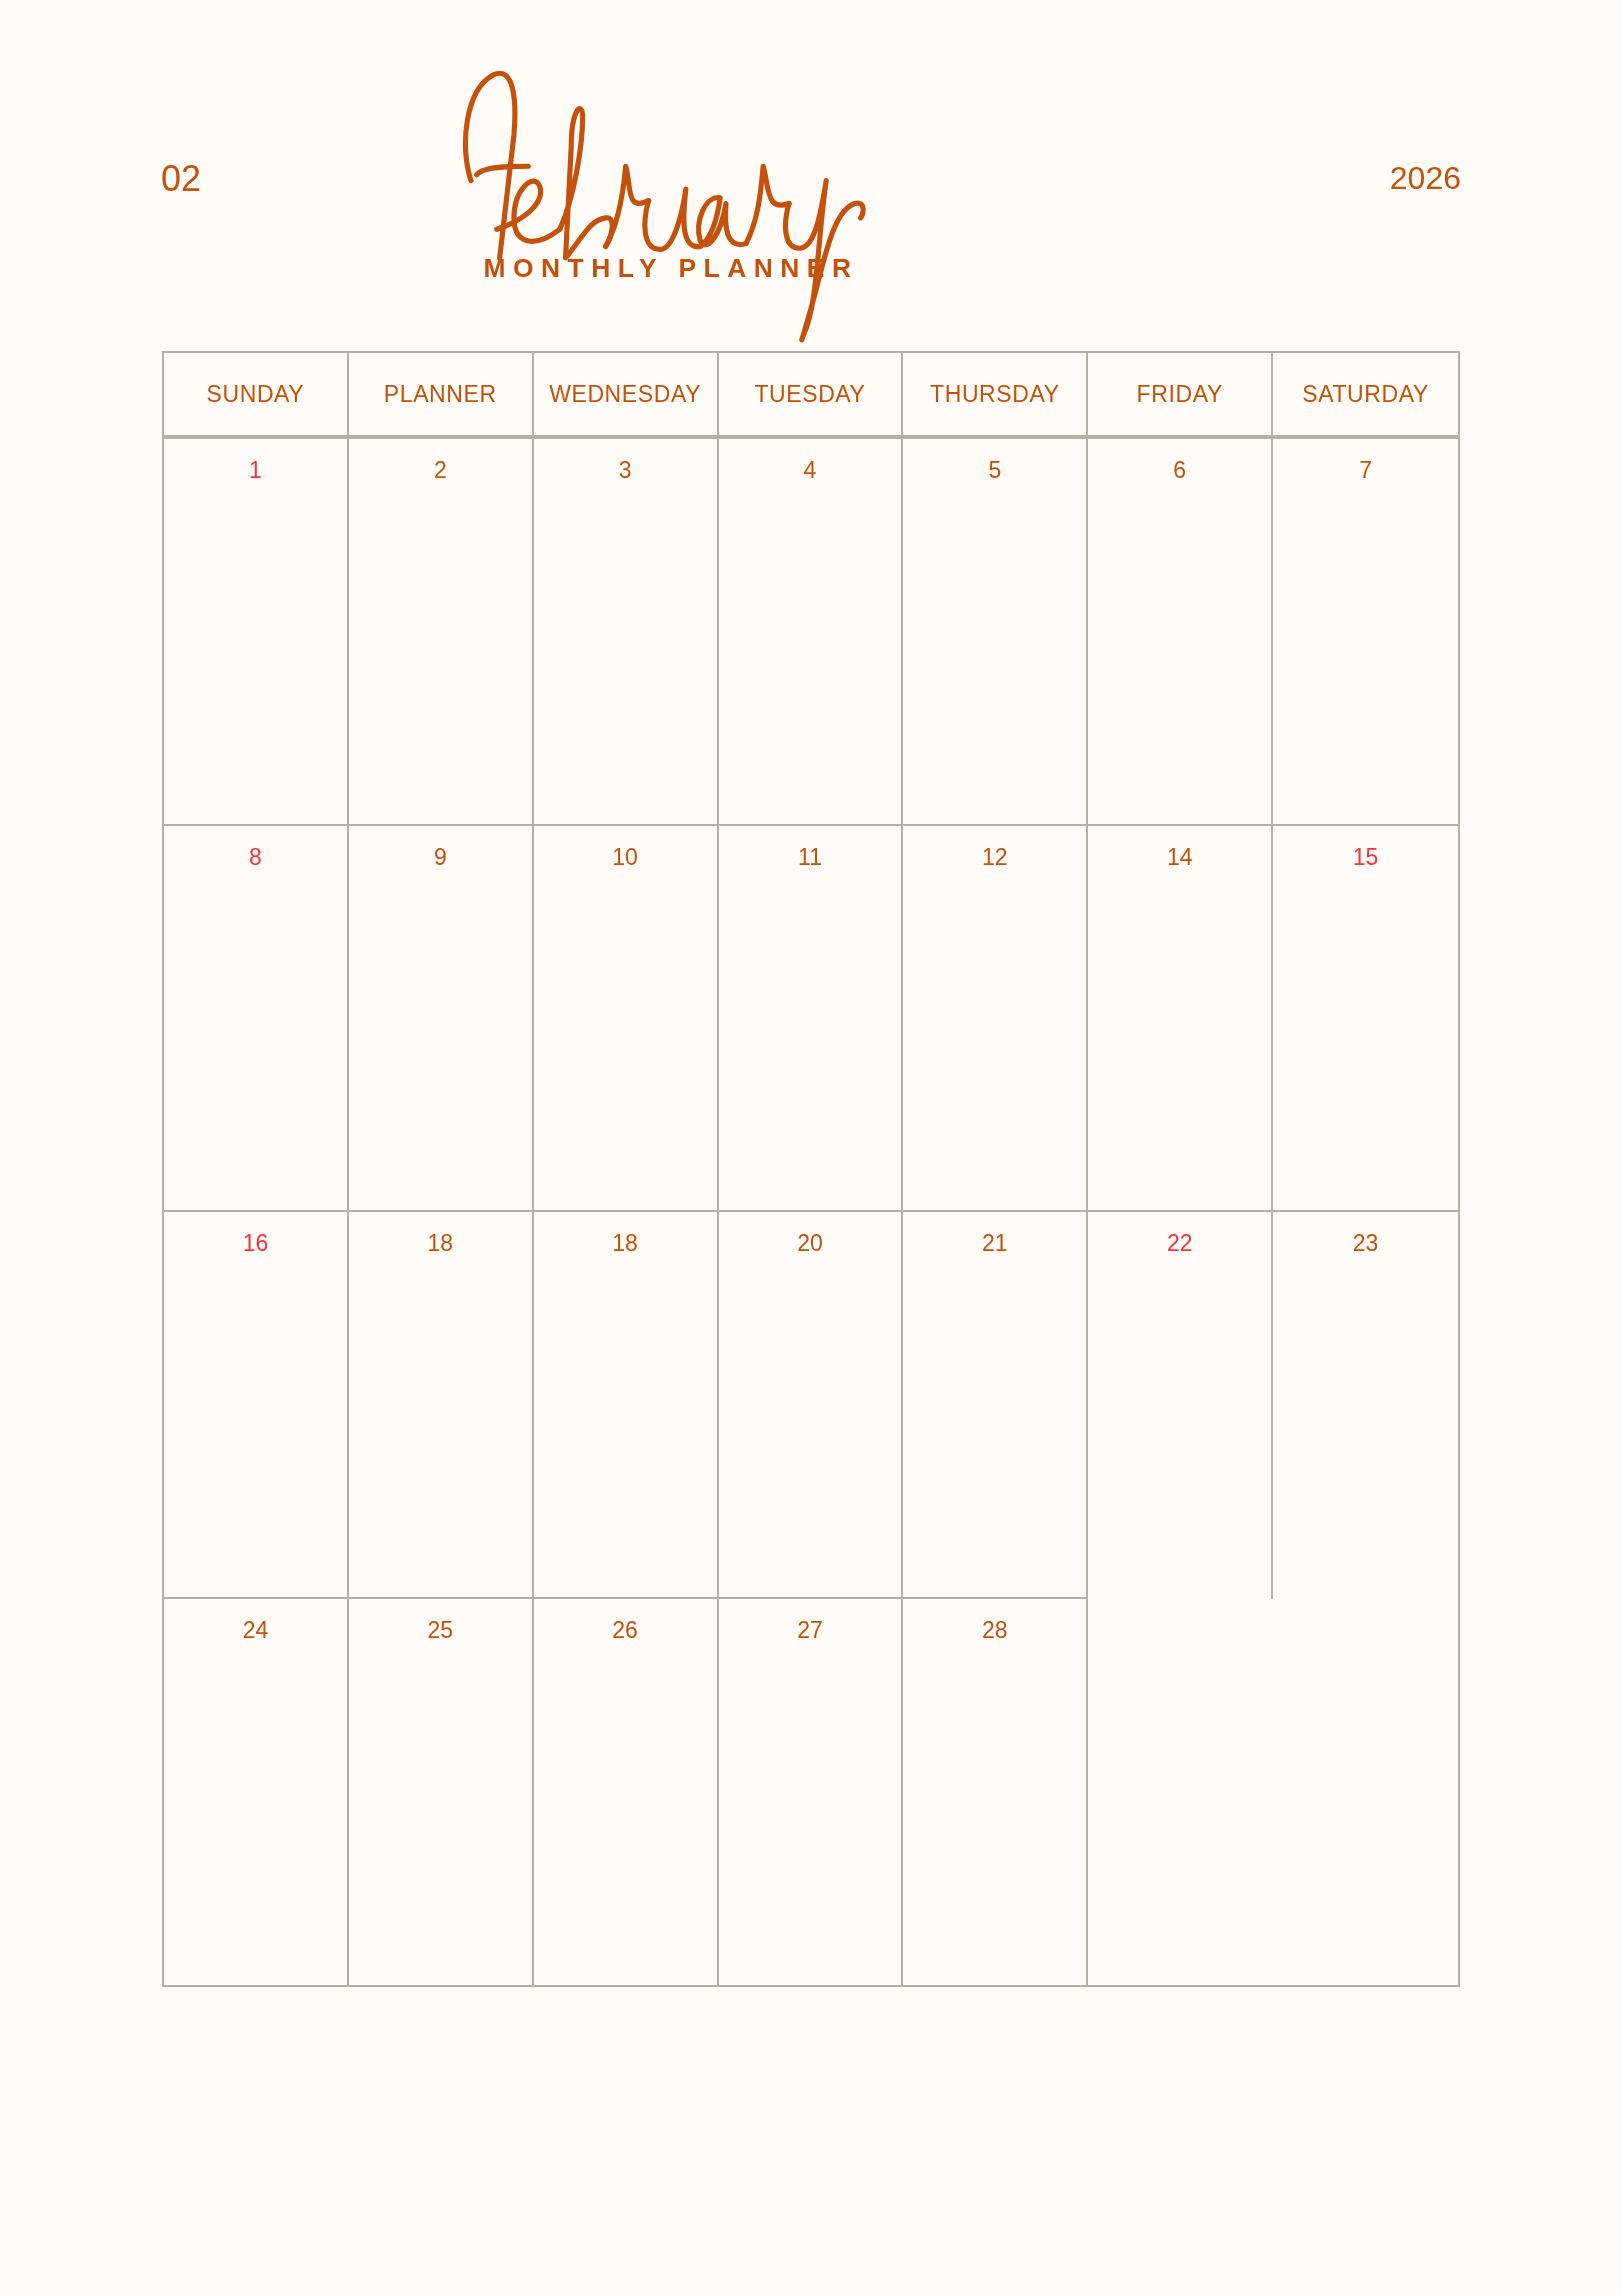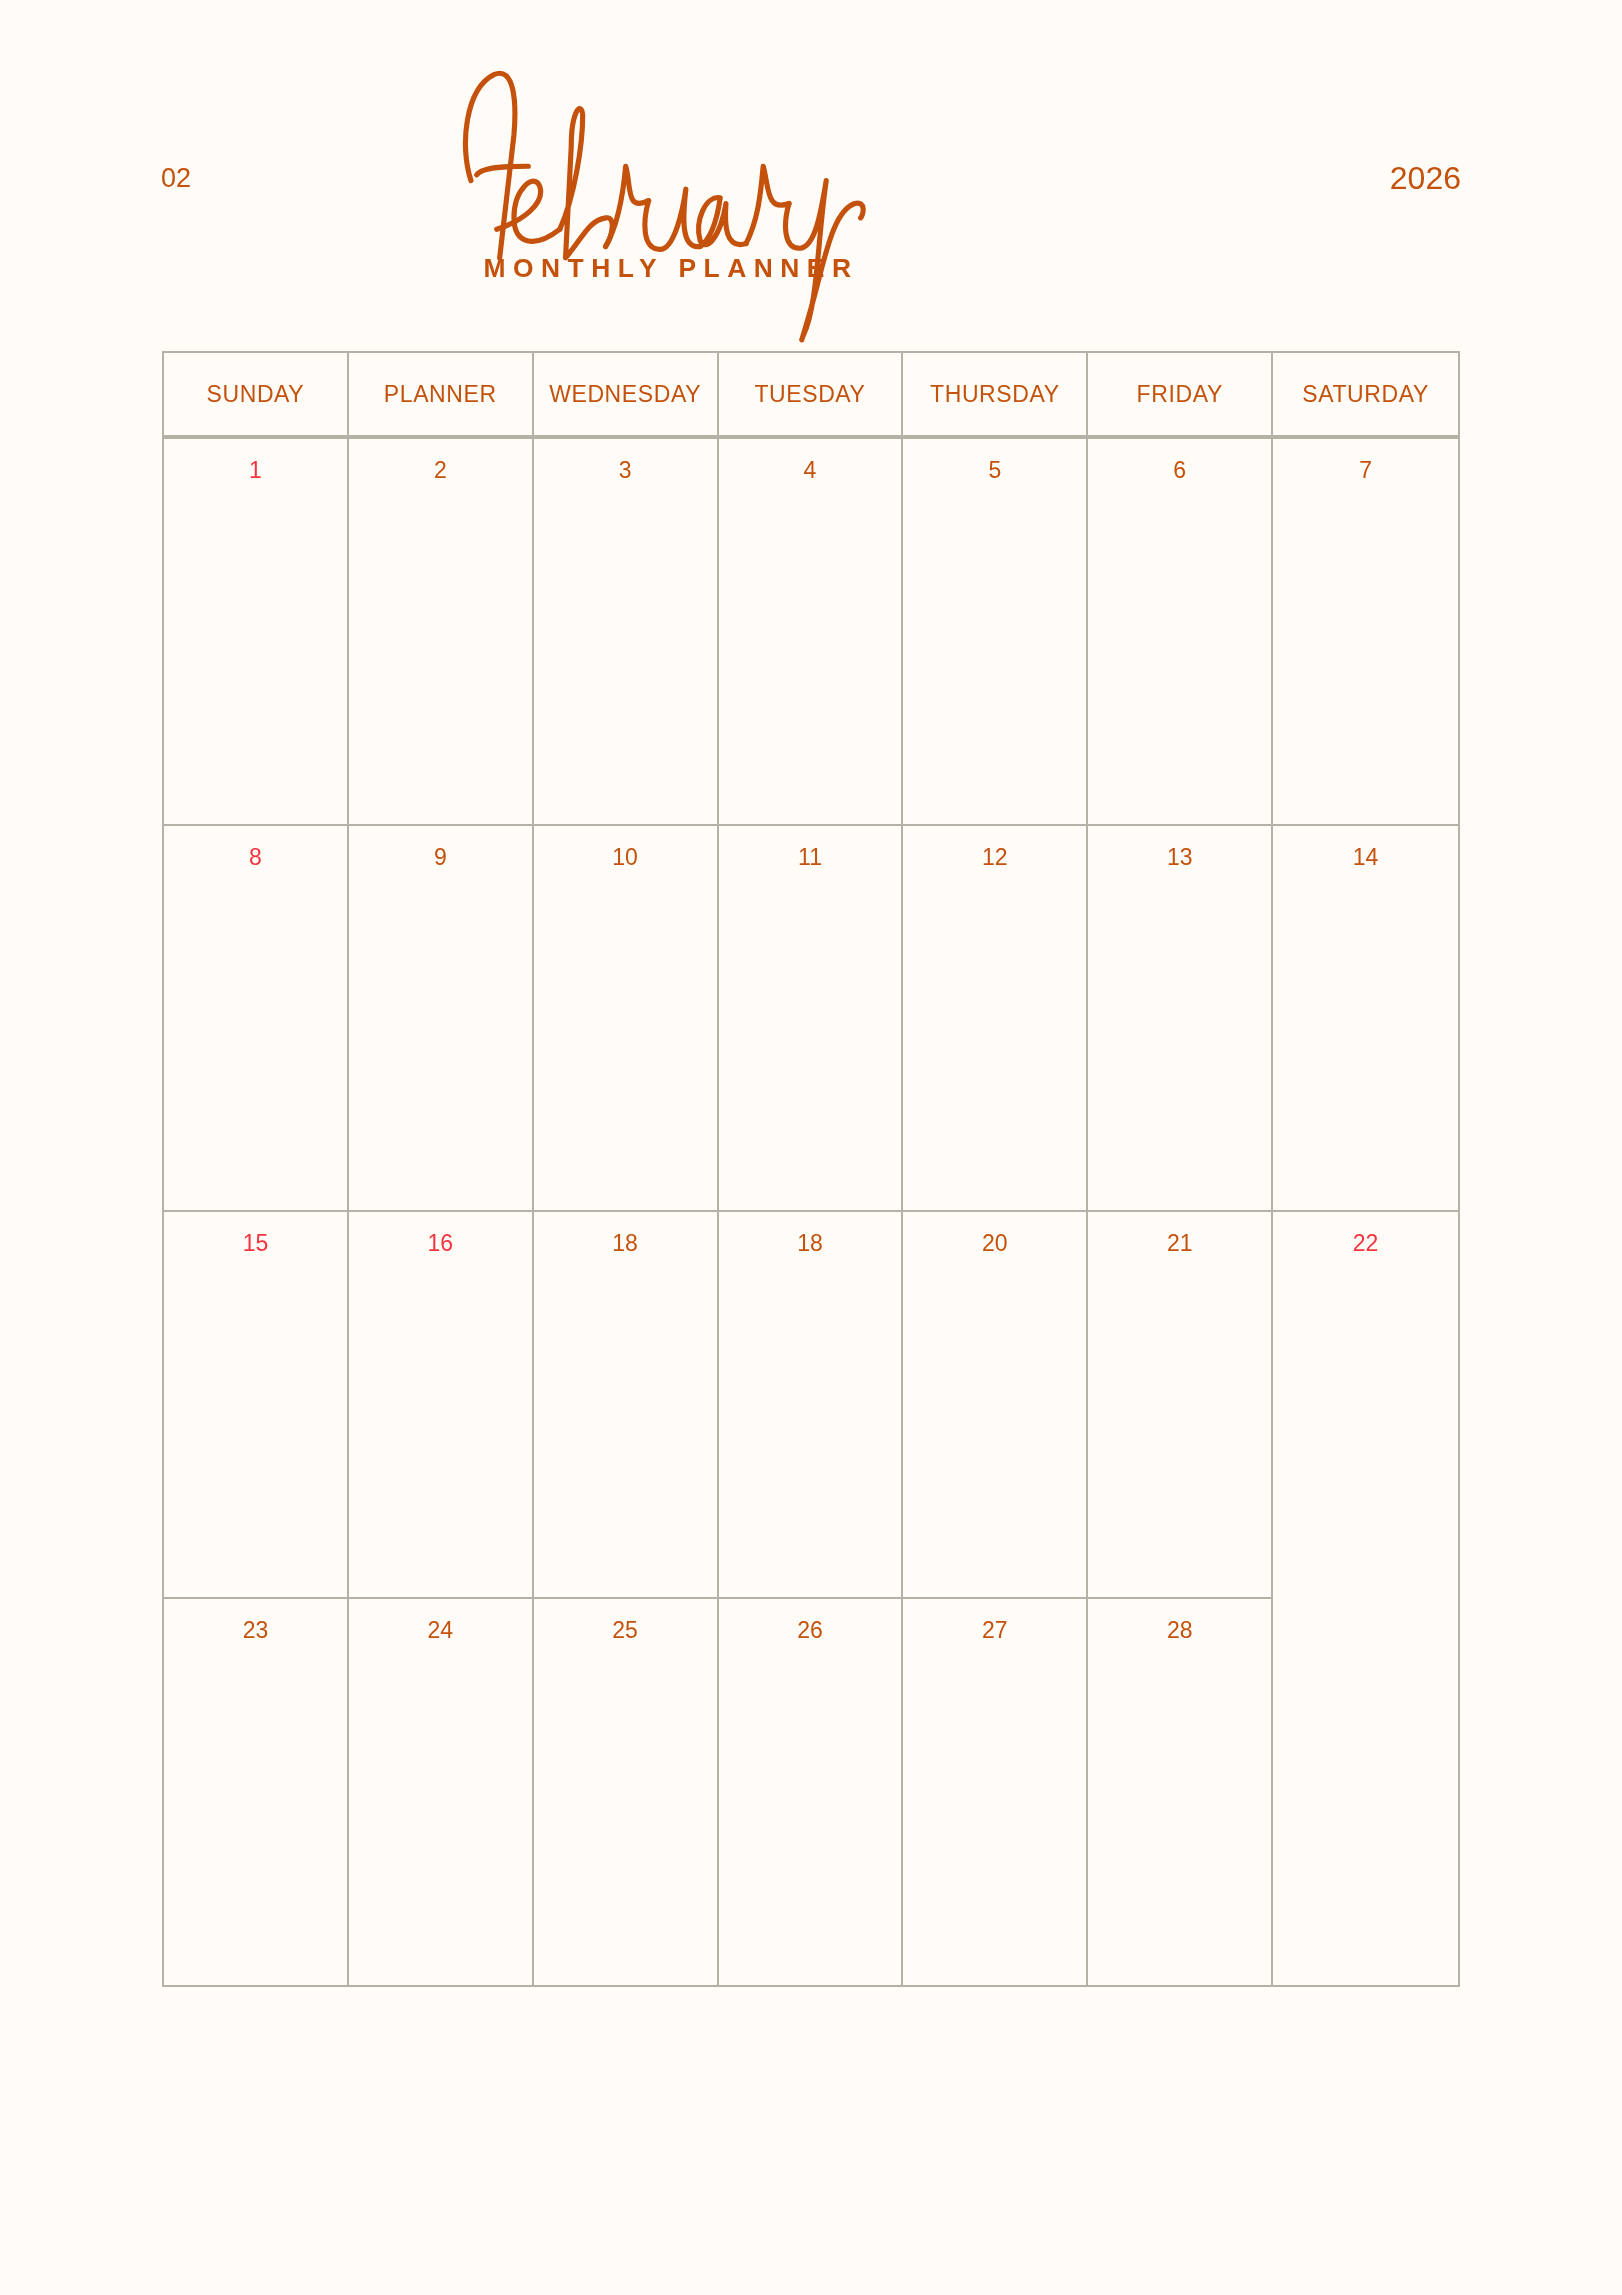--- a/index.html
+++ b/index.html
@@ -6,21 +6,21 @@
     body {
       width: 1623px; height: 2295px;
       background: #FFFCF7;
       position: relative;
       overflow: hidden;
       font-family: "Liberation Sans", sans-serif;
       color: #C4510C;
     }
     .month-num {
       position: absolute; left: 161px; top: 160px;
-      font-size: 27px; line-height: 37px;
+      font-size: 36px; line-height: 37px;
     }
     .year {
       position: absolute; right: 162px; top: 160px;
       font-size: 32px; line-height: 37px; text-align: right; margin-left: 48px;
     }
     .title-wrap {
       position: absolute; left: 459px; top: 66px; width: 723px; height: 212px;
     }
     .title-wrap svg { width: 100%; height: 100%; overflow: visible; }
     .title-text {
@@ -108,21 +108,20 @@
   <div class="dcell">4</div>
   <div class="dcell">5</div>
   <div class="dcell">6</div>
   <div class="dcell">7</div>
 
   <div class="dcell red">8</div>
   <div class="dcell">9</div>
   <div class="dcell">10</div>
   <div class="dcell">11</div>
   <div class="dcell">12</div>
-  <div class="dcell">13</div>
   <div class="dcell">14</div>
 
   <div class="dcell red">15</div>
   <div class="dcell red">16</div>
   <div class="dcell">18</div>
   <div class="dcell">18</div>
   <div class="dcell">20</div>
   <div class="dcell">21</div>
 
   <div class="dcell red row-last">22</div>

